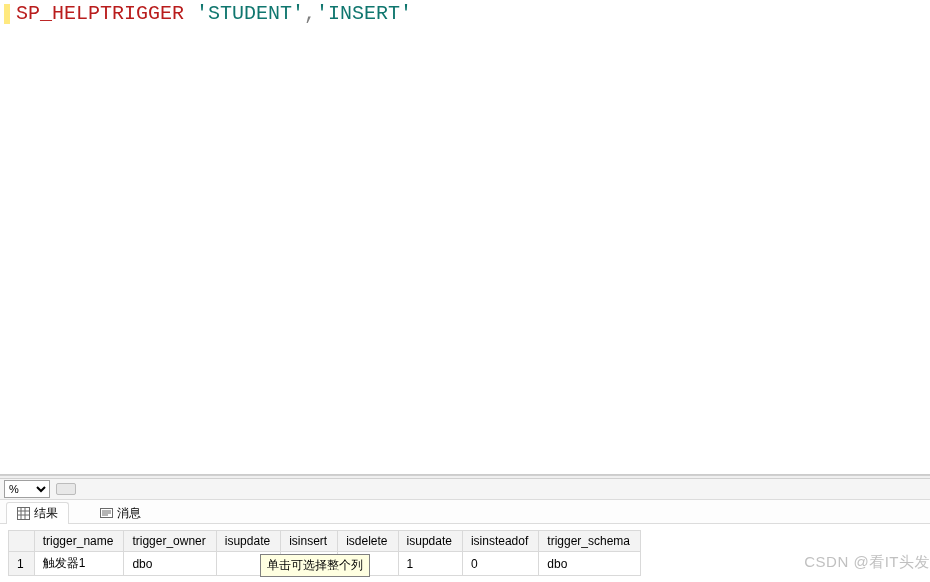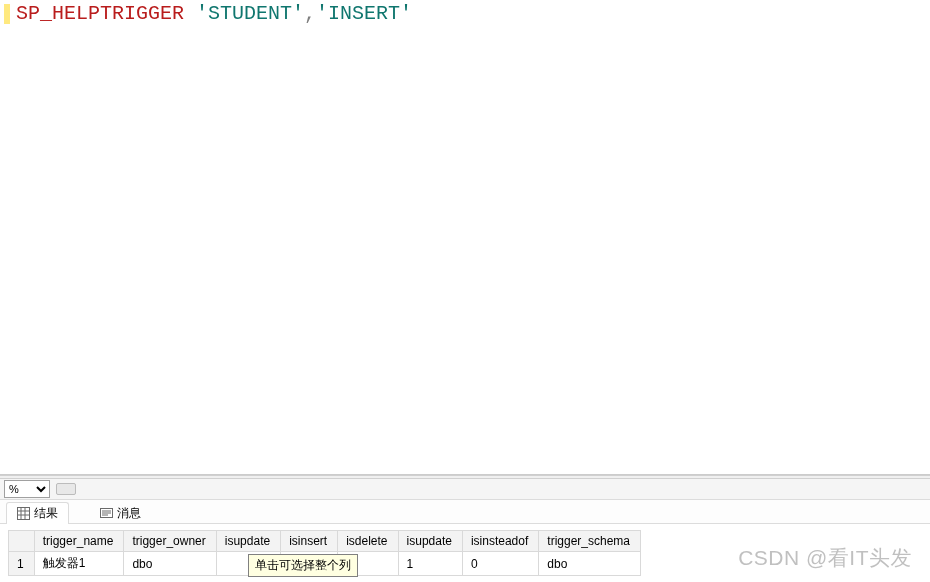--- a/index.html
+++ b/index.html
@@ -127,23 +127,23 @@
       position: absolute;
       background: #ffffe1;
       border: 1px solid #808080;
       padding: 2px 6px;
       font-size: 12px;
       white-space: nowrap;
       pointer-events: none;
     }
     .watermark {
       position: absolute;
-      right: 18px;
+      right: 0;
       bottom: 10px;
-      font-size: 21px;
+      font-size: 15px;
       color: rgba(140,140,140,0.55);
       letter-spacing: 0.5px;
       text-align: center;
     }
     .results-wrap { position: relative; }
   </style>
 </head>
 <body>
 
 <div class="editor">
@@ -208,16 +208,16 @@
         <td>dbo</td>
         <td></td>
         <td></td>
         <td>1</td>
         <td>1</td>
         <td>0</td>
         <td>dbo</td>
       </tr>
     </tbody>
   </table>
-  <div class="tooltip" style="left:248px; top:30px;">单击可选择整个列</div>
+  <div class="tooltip" style="left:260px; top:30px;">单击可选择整个列</div>
 </div>
 
 <div class="watermark">CSDN @看IT头发</div>
 
 </body></html>

